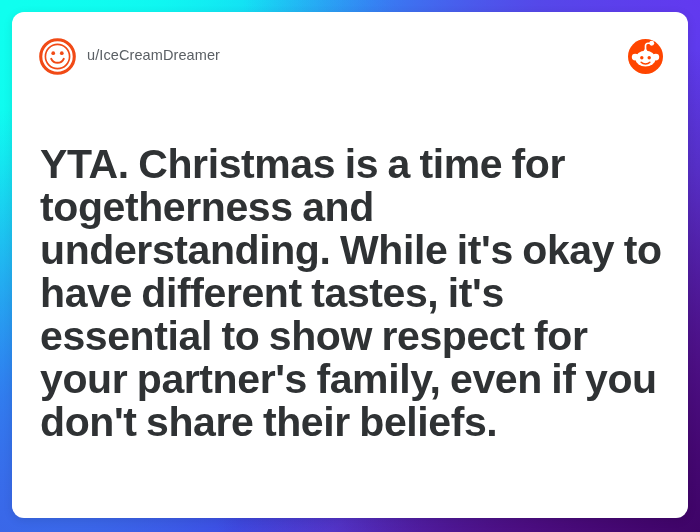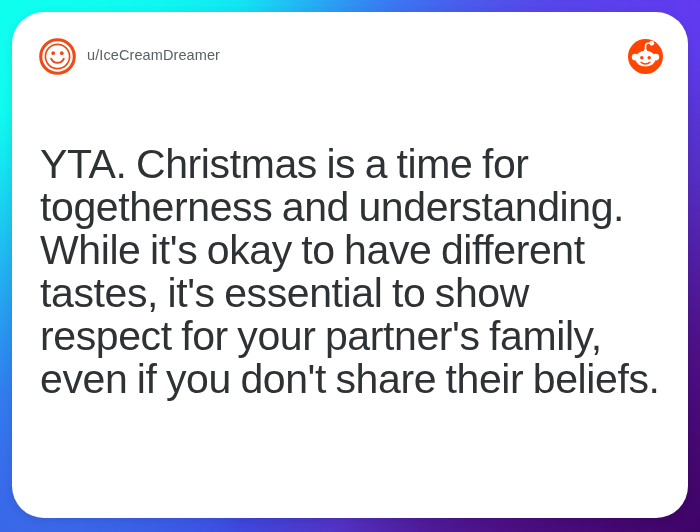--- a/index.html
+++ b/index.html
@@ -68,21 +68,21 @@
     pointer-events: none;
   }
 
   #card {
     position: absolute;
     left: 12px;
     top: 12px;
     width: 676px;
     height: 506px;
     background: #FFFFFF;
-    border-radius: 32px;
+    border-radius: 12px;
     box-shadow: 0 2px 10px rgba(0,0,0,0.10);
     box-sizing: border-box;
     overflow: hidden;
   }
 
   #card-header {
     position: absolute;
     left: 0;
     top: 0;
     right: 0;
@@ -121,21 +121,21 @@
     position: absolute;
     left: 28px;
     top: 131px;
     width: 630px;
     font-size: 41px;
     line-height: 43px;
     color: #2F3234;
     letter-spacing: -0.4px;
     word-spacing: -1.5px;
     white-space: pre-wrap;
-    font-weight: 400;
+    font-weight: 700;
   }
 </style>
 </head>
 <body>
 
 <div id="canvas">
 
   <div id="tint-tl"></div>
   <div id="tint-bl"></div>
   <div id="tint-tr"></div>

